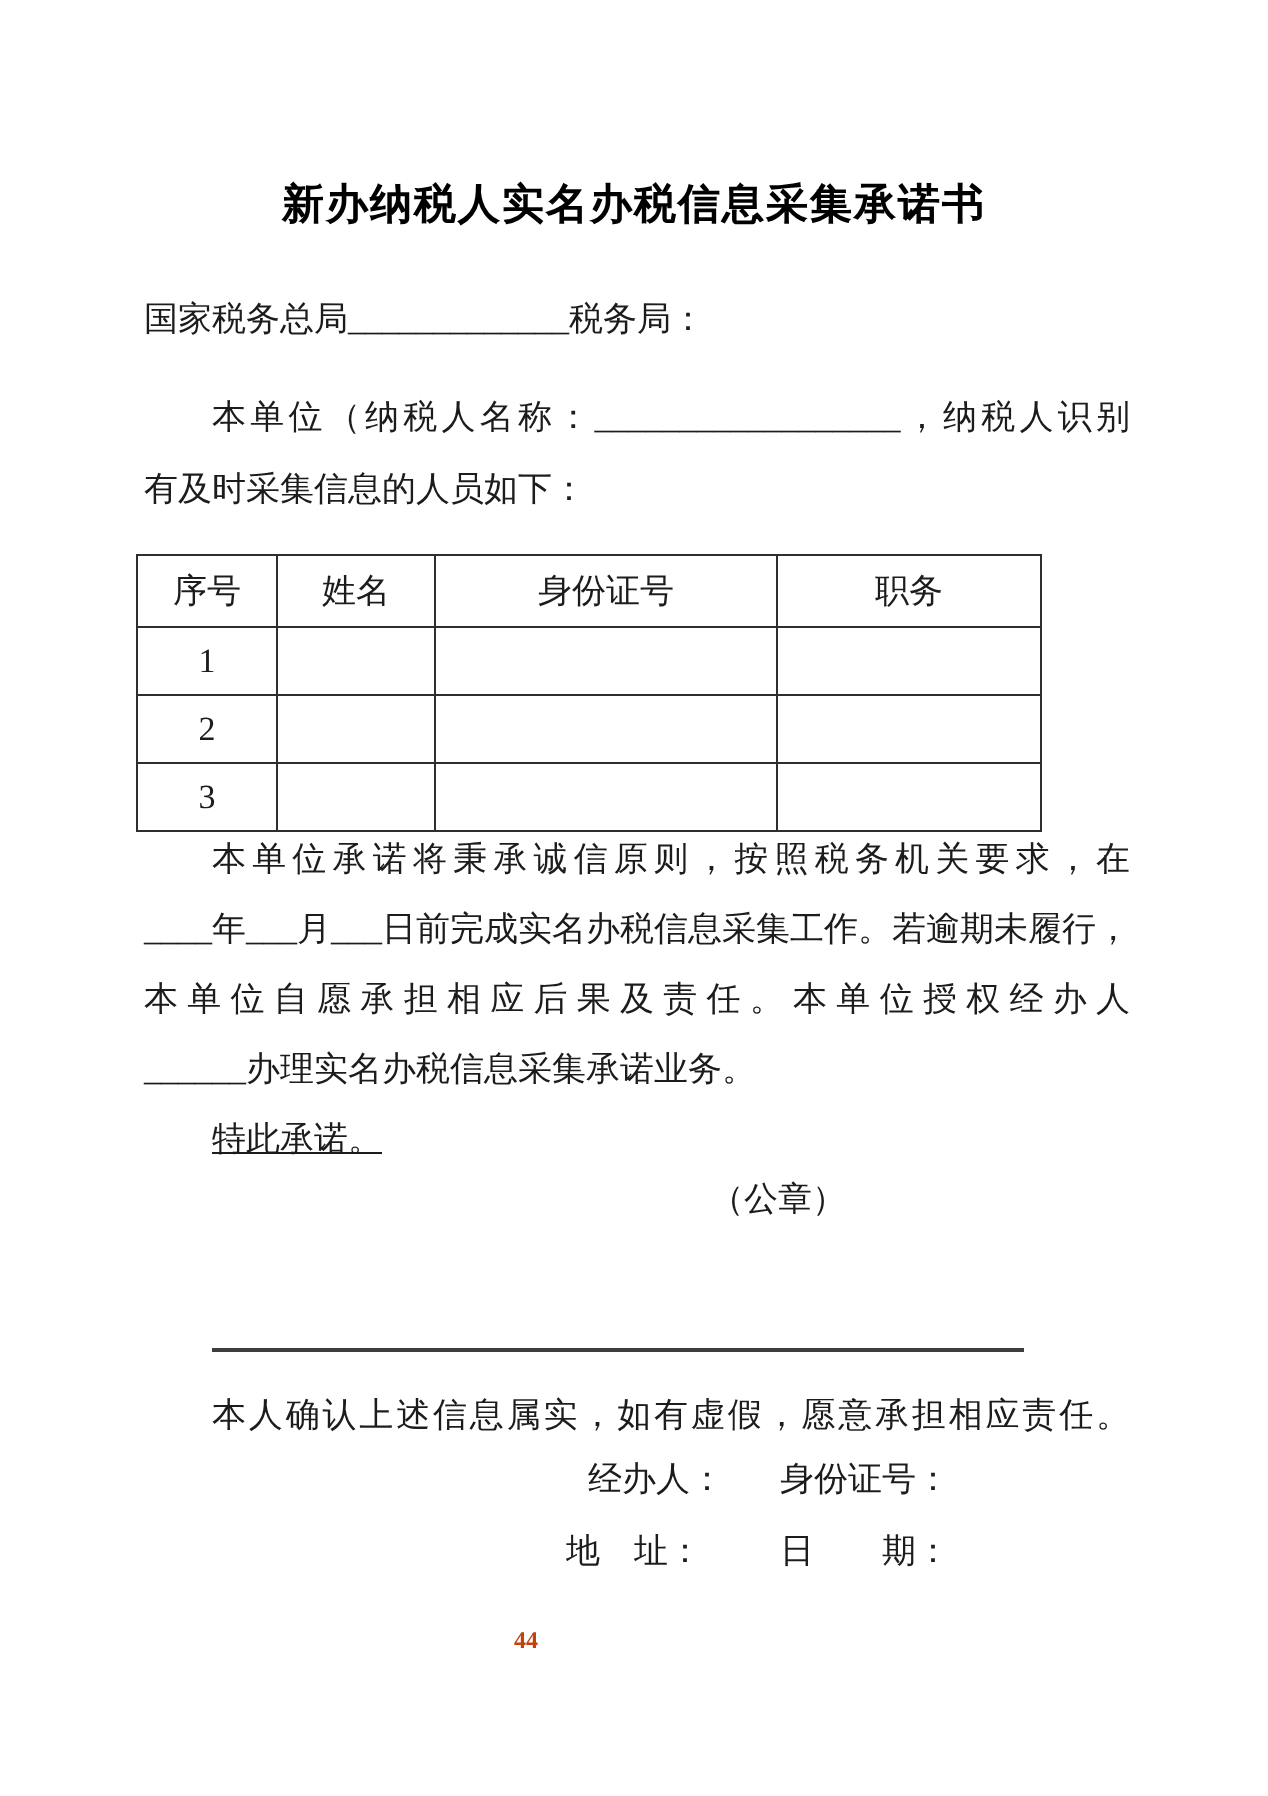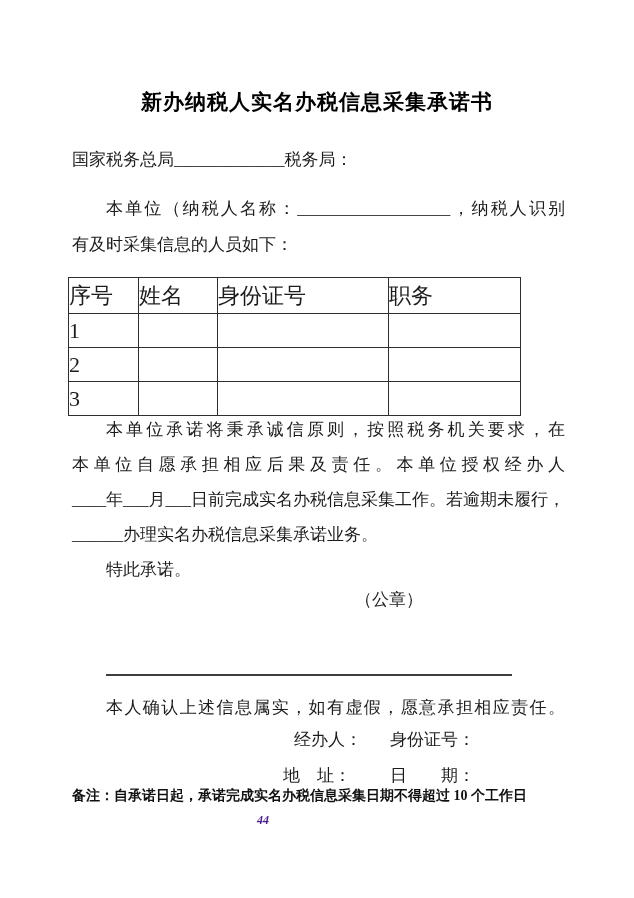--- a/index.html
+++ b/index.html
@@ -20,42 +20,42 @@
     color:#000;
   }
   .line { white-space:pre-wrap; }
   .lh36 { line-height:36px; }
   .lh35 { line-height:35px; }
   .just { text-align:justify; text-align-last:justify; }
   .ind  { text-indent:2em; }
   .salutation { position:absolute; top:142px; left:72px; width:493px; }
   .para1 { position:absolute; top:178px; left:72px; width:493px;margin-top:13px; }
   .para2 { position:absolute; top:412px; left:72px; width:493px; }
-  .closing { position:absolute; top:552px; left:72px; width:493px; }
+  .closing { position:absolute; top:552px; left:72px; width:493px;text-decoration:underline; }
   .seal { position:absolute; top:588px; left:355px; line-height:24px; }
   .commit-date { position:absolute; top:620px; left:356px; line-height:24px; white-space:pre-wrap; }
   .sep-line { position:absolute; top:674px; left:106px; width:406px; height:2px; background:#3d3d3d; }
   .confirmation { position:absolute; top:690px; left:72px; width:493px; }
   .sign-agent { position:absolute; top:729px; left:294px; line-height:22px; white-space:pre-wrap;text-align:center; }
   .sign-id    { position:absolute; top:729px; left:390px; line-height:22px; white-space:pre-wrap; }
   .sign-addr  { position:absolute; top:765px; left:283px; line-height:22px; white-space:pre-wrap; }
   .sign-date  { position:absolute; top:765px; left:390px; line-height:22px; white-space:pre-wrap; }
   .note { position:absolute; top:786px; left:72px; width:520px;
           font-size:14px; font-weight:600; line-height:20px; white-space:pre-wrap; color:#111; }
   .page-num { position:absolute; top:813px; left:0; width:526px;
-              text-align:center; font-size:12px; font-weight:700; color:#4c1d95;font-style:italic; }
+              text-align:center; font-size:12px; font-weight:700; color:#c2410c; }
   table.person-table {
     position:absolute; top:277px; left:68px;
     width:452px; border-collapse:collapse;
     table-layout:fixed;
   }
   .person-table td, .person-table th {
     border:1.5px solid #2e2e2e;
-    font-weight:normal; font-size:22px;
-    text-align:left; padding:0;
+    font-weight:normal; font-size:17px;
+    text-align:center; padding:0;
     color:#1c1c1c;
   }
   .person-table th { height:35px; }
   .person-table td { height:33px; }
   .col-no { width:70px; } .col-name { width:79px; }
   .col-id { width:171px; } .col-pos { width:132px; }
 </style>
 </head>
 <body>
 
@@ -100,36 +100,35 @@
       <td>3</td>
       <td></td>
       <td></td>
       <td></td>
     </tr>
   </tbody>
     </table>
 
   <div class="para2">
     <div class="line lh35 just ind">本单位承诺将秉承诚信原则，按照税务机关要求，在</div>
+    <div class="line lh35 just">____年___月___日前完成实名办税信息采集工作。若逾期未履行，</div>
     <div class="line lh35 just">本单位自愿承担相应后果及责任。本单位授权经办人</div>
-    <div class="line lh35 just">____年___月___日前完成实名办税信息采集工作。若逾期未履行，</div>
     <div class="line lh35">______办理实名办税信息采集承诺业务。</div>
   </div>
 
   <div class="closing line lh36 ind">特此承诺。</div>
 
   <div class="seal">（公章）</div>
 
 
   <div class="sep-line"></div>
 
   <div class="confirmation line lh36 just ind">本人确认上述信息属实，如有虚假，愿意承担相应责任。</div>
 
   <div class="sign-agent">经办人：</div>
   <div class="sign-id">身份证号：</div>
   <div class="sign-addr">地　址：</div>
   <div class="sign-date">日　　期：</div>
 
-  <div class="note">备注：自承诺日起，承诺完成实名办税信息采集日期不得超过 10 个工作日</div>
 
   <div class="page-num">44</div>
 
 </div>
 
 </body></html>

